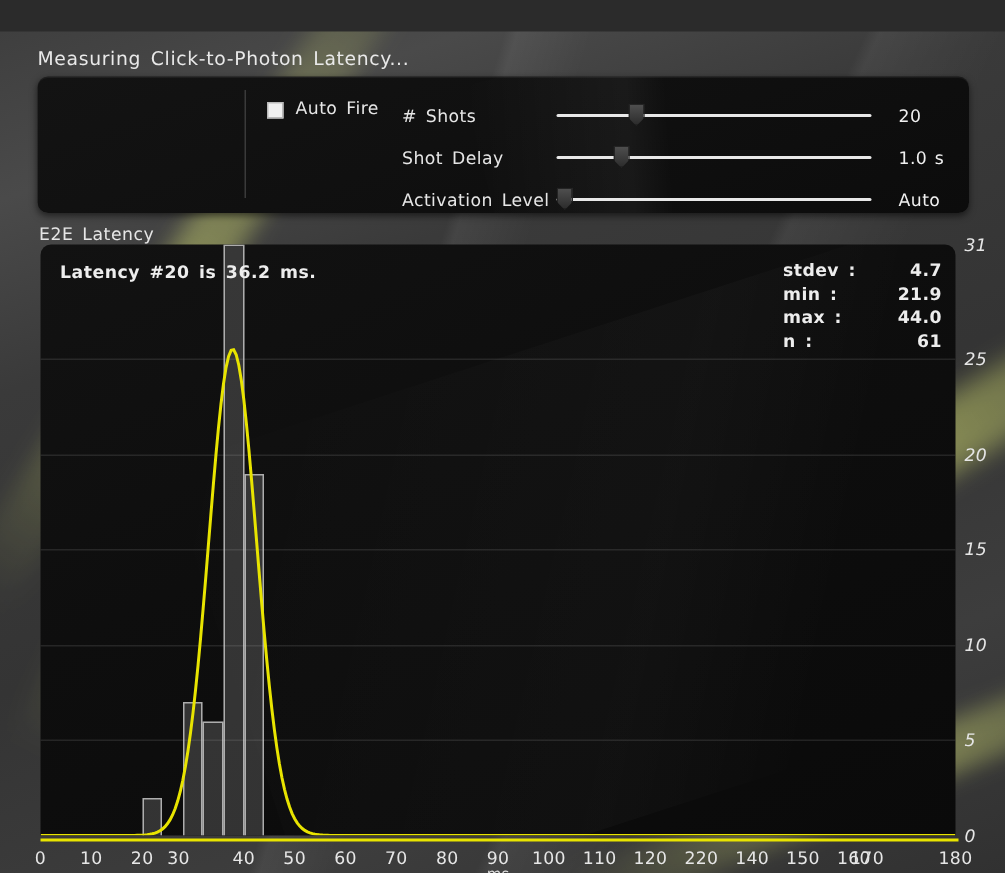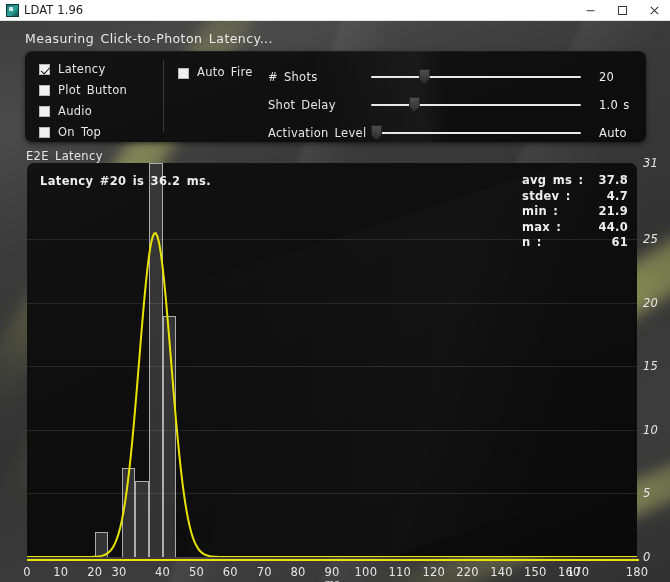--- a/index.html
+++ b/index.html
@@ -209,71 +209,32 @@
   .baseline {
     position: absolute; left: 27px; top: 538px; width: 612px; height: 2px;
     background: #e8e400;
   }
 </style>
 </head>
 <body>
 
 <div class="window">
 
-  <div class="titlebar">
-    <div class="title-icon"></div>
-    <span class="title-text">LDAT 1.96</span>
-    <div class="win-buttons">
-      <div class="win-btn">
-        <svg width="11" height="11" viewBox="0 0 11 11">
-            <rect x="1.5" y="5.2" width="8" height="1" fill="currentColor"></rect>
-          </svg>
-      </div>
-      <div class="win-btn">
-        <svg width="11" height="11" viewBox="0 0 11 11">
-            <rect x="1.5" y="1.5" width="8" height="8" fill="none" stroke="currentColor" stroke-width="1"></rect>
-          </svg>
-      </div>
-      <div class="win-btn close">
-        <svg width="11" height="11" viewBox="0 0 11 11">
-            <path d="M1.8 1.8 L9.2 9.2 M9.2 1.8 L1.8 9.2" stroke="currentColor" stroke-width="1.1" fill="none"></path>
-          </svg>
-      </div>
-    </div>
-  </div>
 
   <div class="app-body">
     <div class="streak a"></div>
     <div class="streak b"></div>
     <div class="streak c"></div>
     <div class="streak d"></div>
 
     <div class="menu-text">Measuring Click-to-Photon Latency...</div>
 
     <div class="control-panel">
       <div class="panel-sheen"></div>
 
-      <div class="checkbox-col">
-        <div class="cb-row">
-          <span class="cb-box checked"></span>
-          <span class="cb-label">Latency</span>
-        </div>
-        <div class="cb-row">
-          <span class="cb-box"></span>
-          <span class="cb-label">Plot Button</span>
-        </div>
-        <div class="cb-row">
-          <span class="cb-box"></span>
-          <span class="cb-label">Audio</span>
-        </div>
-        <div class="cb-row">
-          <span class="cb-box"></span>
-          <span class="cb-label">On Top</span>
-        </div>
-      </div>
 
       <div class="panel-divider"></div>
 
       <div class="autofire-row">
         <span class="cb-box"></span>
         <span class="cb-label">Auto Fire</span>
       </div>
 
       <div class="slider-block">
 
@@ -316,24 +277,20 @@
             <div class="gridline" style="top: 330.452px;"></div>
             <div class="gridline" style="top: 266.903px;"></div>
             <div class="gridline" style="top: 203.355px;"></div>
             <div class="gridline" style="top: 139.806px;"></div>
             <div class="gridline" style="top: 76.2581px;"></div>
           </div>
 
         <div class="readout">Latency #20 is 36.2 ms.</div>
 
         <div class="stats" id="stats">
-            <div class="stat-row">
-              <span class="stat-key">avg ms :</span>
-              <span class="stat-val">37.8</span>
-            </div>
             <div class="stat-row">
               <span class="stat-key">stdev :</span>
               <span class="stat-val">4.7</span>
             </div>
             <div class="stat-row">
               <span class="stat-key">min :</span>
               <span class="stat-val">21.9</span>
             </div>
             <div class="stat-row">
               <span class="stat-key">max :</span>

